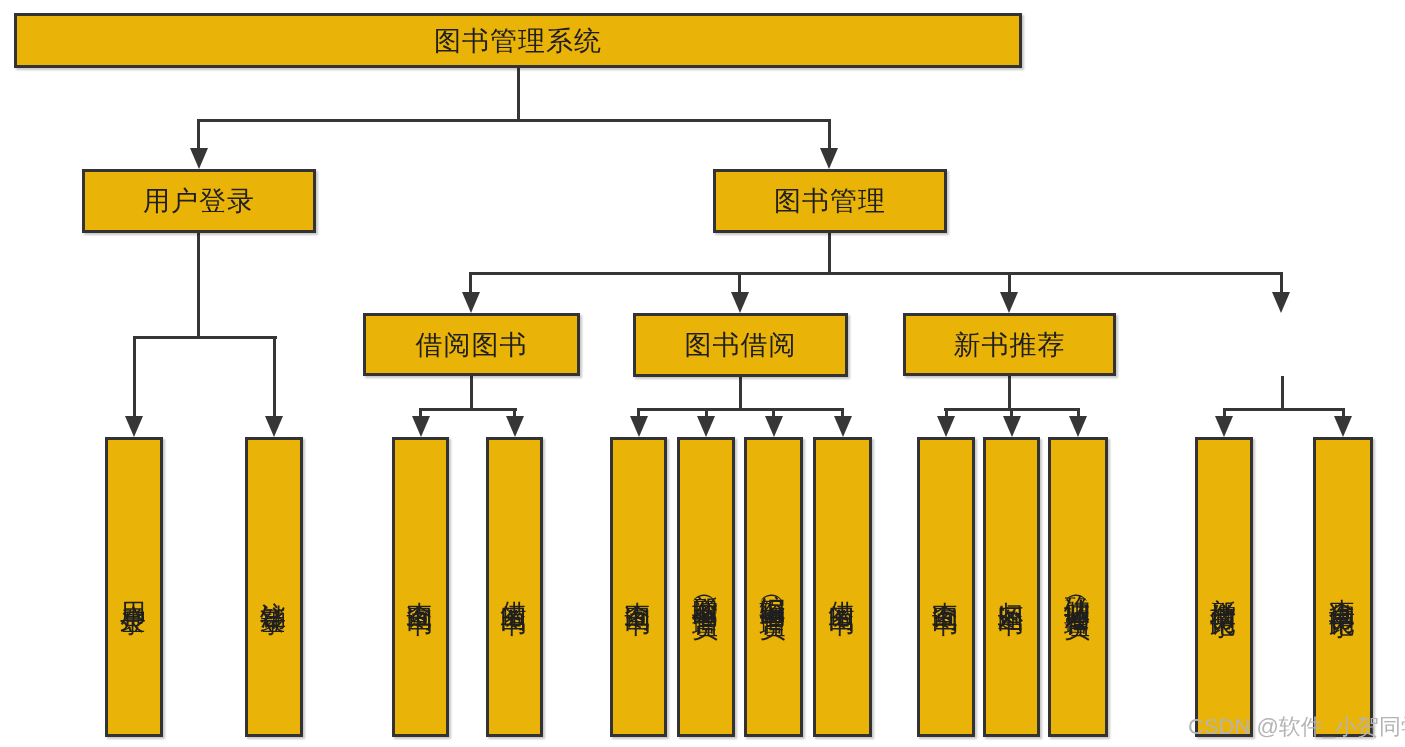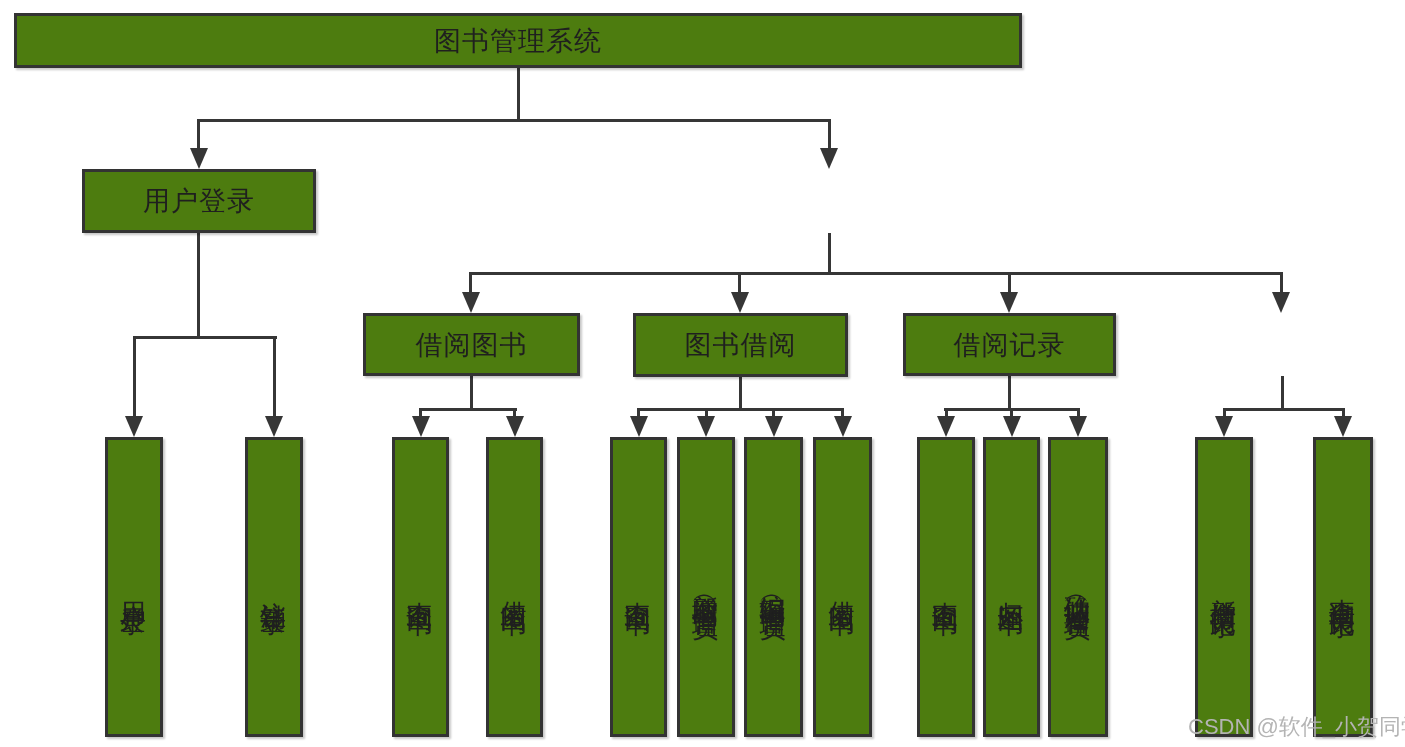--- a/index.html
+++ b/index.html
@@ -6,21 +6,21 @@
   .canvas{
     position:relative;
     width:1405px;height:747px;
     background:#ffffff;
     font-family:"Liberation Sans", sans-serif;
     overflow:hidden;
   }
   .box{
     position:absolute;
     box-sizing:border-box;
-    background:#4d7c0f;
+    background:#eab308;
     border:3px solid #333333;
     box-shadow:2px 2px 2px rgba(0,0,0,0.22);
     display:flex;align-items:center;justify-content:center;
     color:#1f1f1f;
   }
   .hbox{font-size:27px;letter-spacing:1px;}
   .vbox .vtext{
     writing-mode:vertical-rl;
     text-orientation:mixed;
     font-size:26px;
@@ -103,24 +103,25 @@
   <div class="line" style="left:1281px;top:376px;width:3px;height:34px;"></div>
   <div class="line" style="left:1223px;top:408px;width:122px;height:3px;"></div>
   <div class="line" style="left:1223px;top:408px;width:3px;height:12px;"></div>
   <div class="arr" style="left:1215px;top:416px;"></div>
   <div class="line" style="left:1342px;top:408px;width:3px;height:12px;"></div>
   <div class="arr" style="left:1334px;top:416px;"></div>
 
   <div class="box hbox" style="left:14px;top:13px;width:1008px;height:55px;">图书管理系统</div>
 
   <div class="box hbox" style="left:82px;top:169px;width:234px;height:64px;">用户登录</div>
+  <div class="box hbox" style="left:713px;top:169px;width:234px;height:64px;">图书管理</div>
 
   <div class="box hbox" style="left:363px;top:313px;width:217px;height:63px;">借阅图书</div>
   <div class="box hbox" style="left:633px;top:313px;width:215px;height:64px;text-align:right;">图书借阅</div>
-  <div class="box hbox" style="left:903px;top:313px;width:213px;height:63px;">借阅记录</div>
+  <div class="box hbox" style="left:903px;top:313px;width:213px;height:63px;">新书推荐</div>
 
   <div class="box vbox" style="left:105px;top:437px;width:58px;height:300px;">
     <span class="vtext">用户登录</span>
   </div>
   <div class="box vbox" style="left:245px;top:437px;width:58px;height:300px;">
     <span class="vtext">注销登录</span>
   </div>
 
   <div class="box vbox" style="left:392px;top:437px;width:57px;height:300px;">
     <span class="vtext">查询图书</span>

